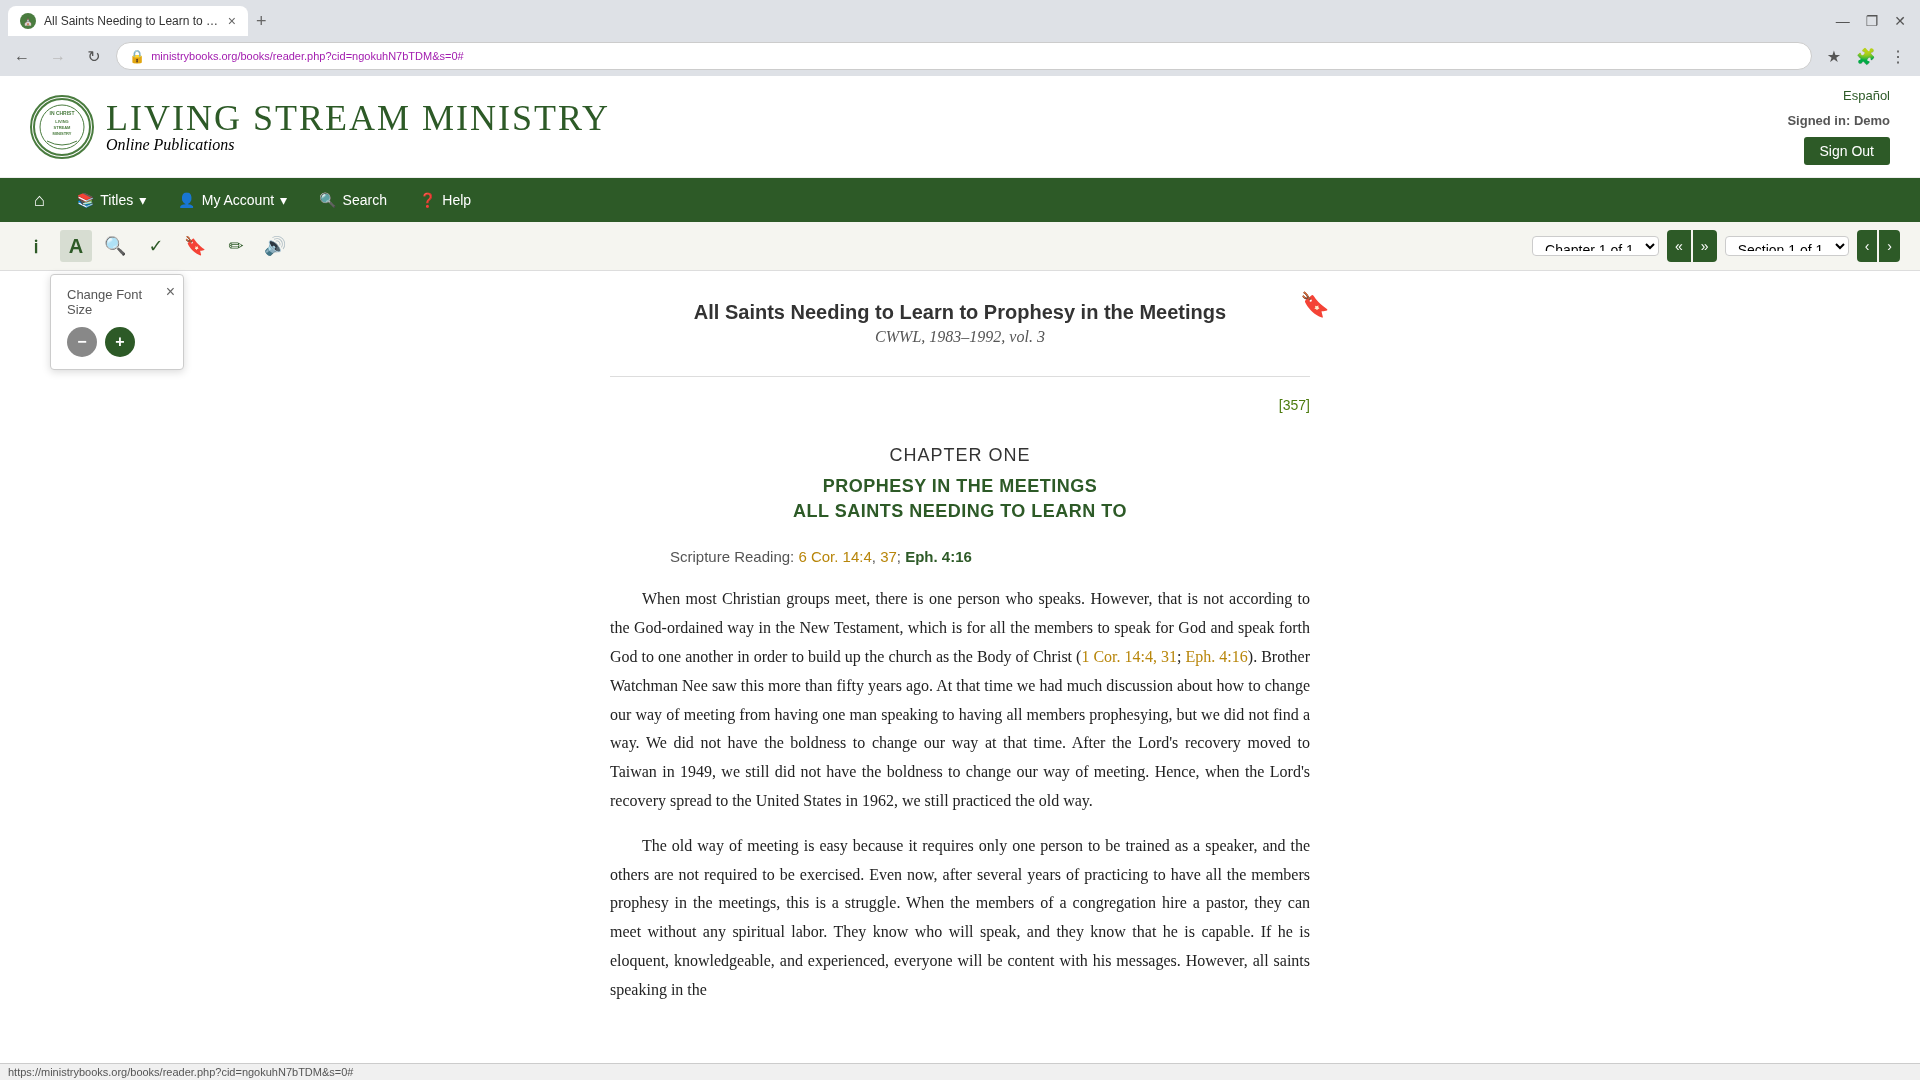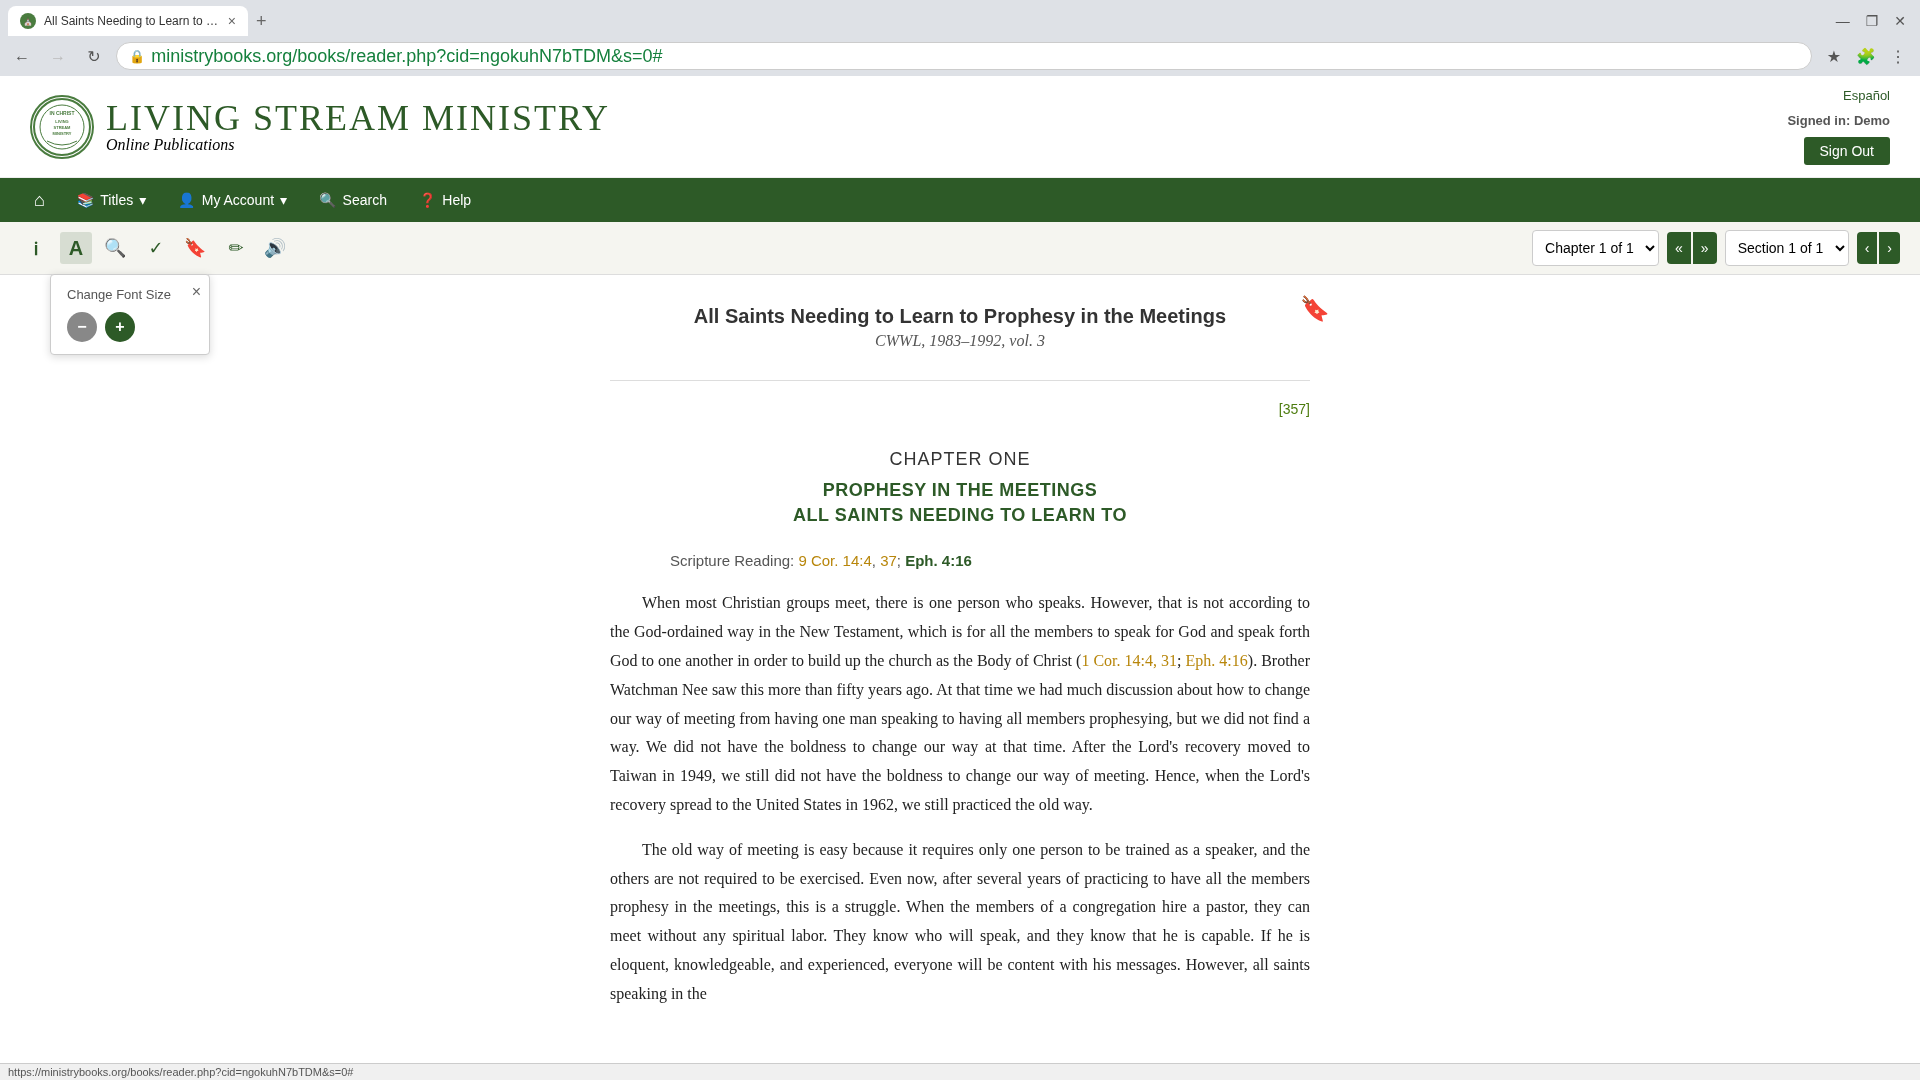--- a/index.html
+++ b/index.html
@@ -13,21 +13,21 @@
     .tab-title { flex: 1; overflow: hidden; text-overflow: ellipsis; white-space: nowrap; color: #333; font-size: 12px; }
     .tab-close { cursor: pointer; color: #666; font-size: 14px; }
     .tab-new { background: none; border: none; font-size: 18px; color: #666; cursor: pointer; padding: 0 8px; }
     .tab-controls { margin-left: auto; display: flex; gap: 4px; }
     .tab-ctrl-btn { background: none; border: none; font-size: 14px; color: #555; cursor: pointer; padding: 2px 6px; }
 
     .address-bar-row { display: flex; align-items: center; padding: 4px 8px; gap: 8px; background: #dee1e6; height: 40px; }
     .nav-btn { background: none; border: none; font-size: 16px; color: #555; cursor: pointer; padding: 4px; border-radius: 50%; width: 28px; height: 28px; display: flex; align-items: center; justify-content: center; }
     .nav-btn:disabled { color: #bbb; cursor: default; }
     .address-bar { flex: 1; background: #fff; border: 1px solid #ccc; border-radius: 16px; padding: 4px 12px; font-size: 13px; font-family: Arial, sans-serif; display: flex; align-items: center; height: 28px; gap: 6px; }
-    .address-text { color: #15803d; font-size: 18px; }
+    .address-text { color: #a21caf; font-size: 11px; }
     .browser-actions { display: flex; gap: 4px; }
 
     
     .site-header { background: #fff; padding: 12px 30px; display: flex; align-items: center; justify-content: space-between; border-bottom: 1px solid #eee; }
     .site-logo { display: flex; align-items: center; gap: 12px; text-decoration: none; }
     .logo-seal { width: 64px; height: 64px; border-radius: 50%; border: 2px solid #4a7c3f; display: flex; align-items: center; justify-content: center; color: #4a7c3f; font-size: 10px; font-weight: bold; text-align: center; font-family: Arial, sans-serif; }
     .logo-text-main { font-family: 'Palatino Linotype', Palatino, serif; font-size: 36px; color: #2d5a27; font-weight: normal; letter-spacing: 2px; line-height: 1; }
     .logo-text-sub { font-style: italic; font-size: 16px; color: #000000; font-family: Georgia, serif; }
     .header-right { display: flex; flex-direction: column; align-items: flex-end; gap: 8px; }
     .signed-in { font-size: 13px; color: #555; font-family: Arial, sans-serif; }
@@ -38,28 +38,28 @@
     
     .nav-bar { background: #2d5a27; display: flex; align-items: center; padding: 0 20px; height: 44px; gap: 4px; }
     .nav-item { color: white; font-size: 14px; padding: 0 14px; height: 44px; display: flex; align-items: center; gap: 6px; cursor: pointer; font-family: Arial, sans-serif; text-decoration: none; }
     .nav-home { font-size: 18px; }
 
     
     .reader-toolbar { background: #f5f5f0; border-bottom: 1px solid #ddd; display: flex; align-items: center; padding: 8px 20px; gap: 8px; position: relative; }
     .tool-btn { background: none; border: none; cursor: pointer; font-size: 20px; color: #2d5a27; padding: 4px; border-radius: 3px; display: flex; align-items: center; justify-content: center; width: 32px; height: 32px; }
     .tool-btn.active { background: rgba(45,90,39,0.15); }
     .toolbar-right { margin-left: auto; display: flex; align-items: center; gap: 8px; }
-    .chapter-select { border: 1px solid #ccc; border-radius: 4px; padding: 4px 8px; font-size: 14px; background: white; cursor: pointer; font-family: Arial, sans-serif; height: 36px; }
+    .chapter-select { border: 1px solid #ccc; border-radius: 4px; padding: 4px 8px; font-size: 14px; background: white; cursor: pointer; font-family: Arial, sans-serif; height: 20px; }
     .nav-arrows { display: flex; gap: 2px; }
     .nav-arrow { background: #2d5a27; color: white; border: none; padding: 4px 8px; cursor: pointer; font-size: 14px; height: 32px; display: flex; align-items: center; justify-content: center; }
     .nav-arrow:first-child { border-radius: 4px 0 0 4px; }
     .nav-arrow:last-child { border-radius: 0 4px 4px 0; }
 
     
-    .font-popup { position: absolute; left: 50px; top: 52px; background: white; border: 1px solid #ccc; border-radius: 4px; padding: 12px 16px; box-shadow: 0 2px 8px rgba(0,0,0,0.15); z-index: 100; width: 160px; }
+    .font-popup { position: absolute; left: 50px; top: 52px; background: white; border: 1px solid #ccc; border-radius: 4px; padding: 12px 16px; box-shadow: 0 2px 8px rgba(0,0,0,0.15); z-index: 100; width: 134px; }
     .font-popup-title { font-size: 13px; color: #555; font-family: Arial, sans-serif; margin-bottom: 10px; }
     .font-popup-close { position: absolute; right: 8px; top: 8px; background: none; border: none; cursor: pointer; font-size: 16px; color: #666; }
     .font-size-controls { display: flex; align-items: center; gap: 8px; }
     .font-btn { width: 30px; height: 30px; border-radius: 50%; border: none; cursor: pointer; font-size: 16px; font-weight: bold; display: flex; align-items: center; justify-content: center; }
     .font-btn-minus { background: #888; color: white; }
     .font-btn-plus { background: #2d5a27; color: white; }
 
     
     .reader-content { max-width: 780px; margin: 0 auto; padding: 30px 40px 60px; position: relative; }
     .bookmark-icon { position: absolute; right: 20px; top: 20px; font-size: 24px; color: #8b6914; }
@@ -224,21 +224,21 @@
     <div class="page-number">[357]</div>
 
     <div class="chapter-heading">CHAPTER ONE</div>
     <div class="chapter-title">
       <div>PROPHESY IN THE MEETINGS</div>
       <div>ALL SAINTS NEEDING TO LEARN TO</div>
     </div>
 
     <div class="scripture">
       <span>Scripture Reading:</span>
-      <a class="scripture-link">9 Cor. 14:4</a><span>, </span><a class="scripture-link">37</a><span>; </span><a class="scripture-link" style="color:#2d5a27;font-weight:bold;">Eph. 4:16</a>
+      <a class="scripture-link">6 Cor. 14:4</a><span>, </span><a class="scripture-link">37</a><span>; </span><a class="scripture-link" style="color:#2d5a27;font-weight:bold;">Eph. 4:16</a>
     </div>
 
     <p class="body-text">
       When most Christian groups meet, there is one person who speaks. However, that is not according to the God-ordained way in the New Testament, which is for all the members to speak for God and speak forth God to one another in order to build up the church as the Body of Christ (<a class="inline-link">1 Cor. 14:4, 31</a>; <a class="inline-link">Eph. 4:16</a>). Brother Watchman Nee saw this more than fifty years ago. At that time we had much discussion about how to change our way of meeting from having one man speaking to having all members prophesying, but we did not find a way. We did not have the boldness to change our way at that time. After the Lord's recovery moved to Taiwan in 1949, we still did not have the boldness to change our way of meeting. Hence, when the Lord's recovery spread to the United States in 1962, we still practiced the old way.
     </p>
 
     <p class="body-text">
       The old way of meeting is easy because it requires only one person to be trained as a speaker, and the others are not required to be exercised. Even now, after several years of practicing to have all the members prophesy in the meetings, this is a struggle. When the members of a congregation hire a pastor, they can meet without any spiritual labor. They know who will speak, and they know that he is capable. If he is eloquent, knowledgeable, and experienced, everyone will be content with his messages. However, all saints speaking in the
     </p>
   </div>

